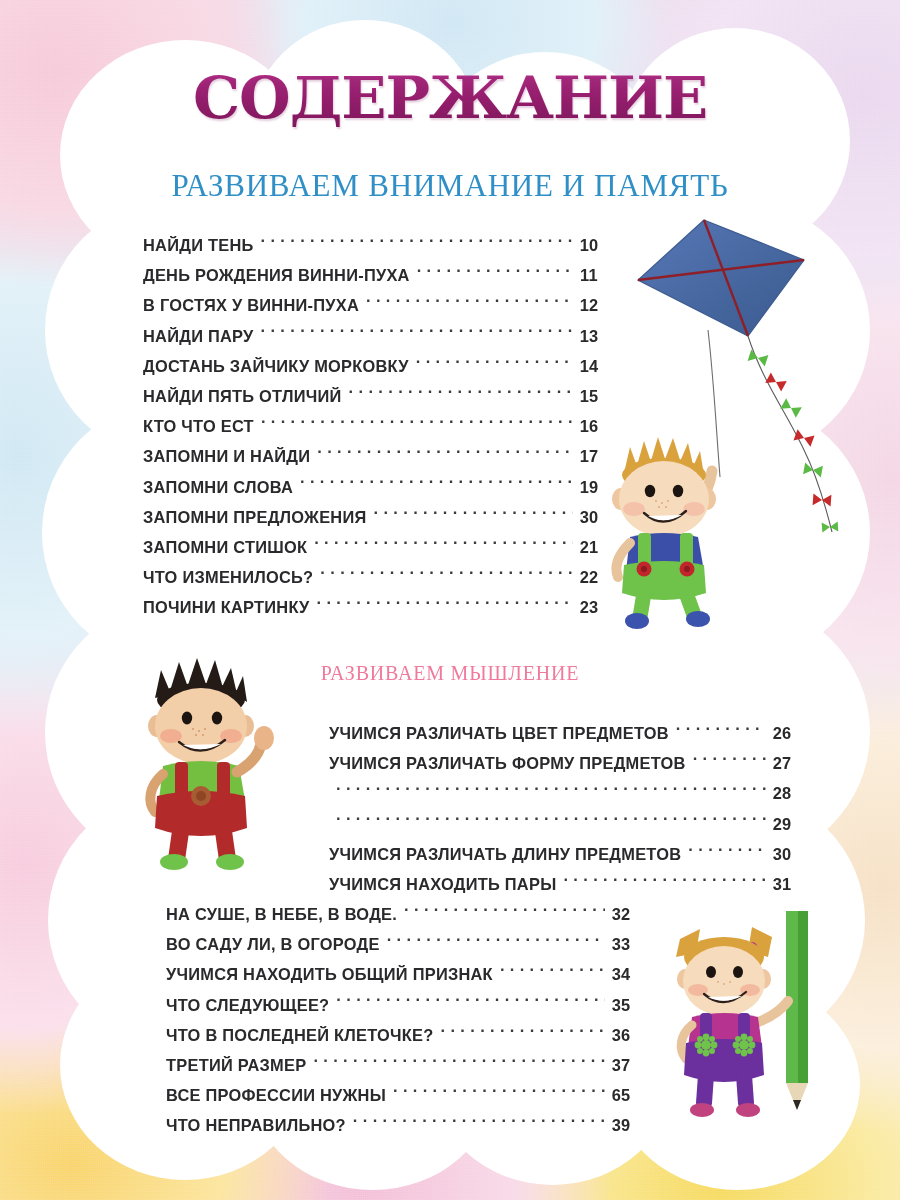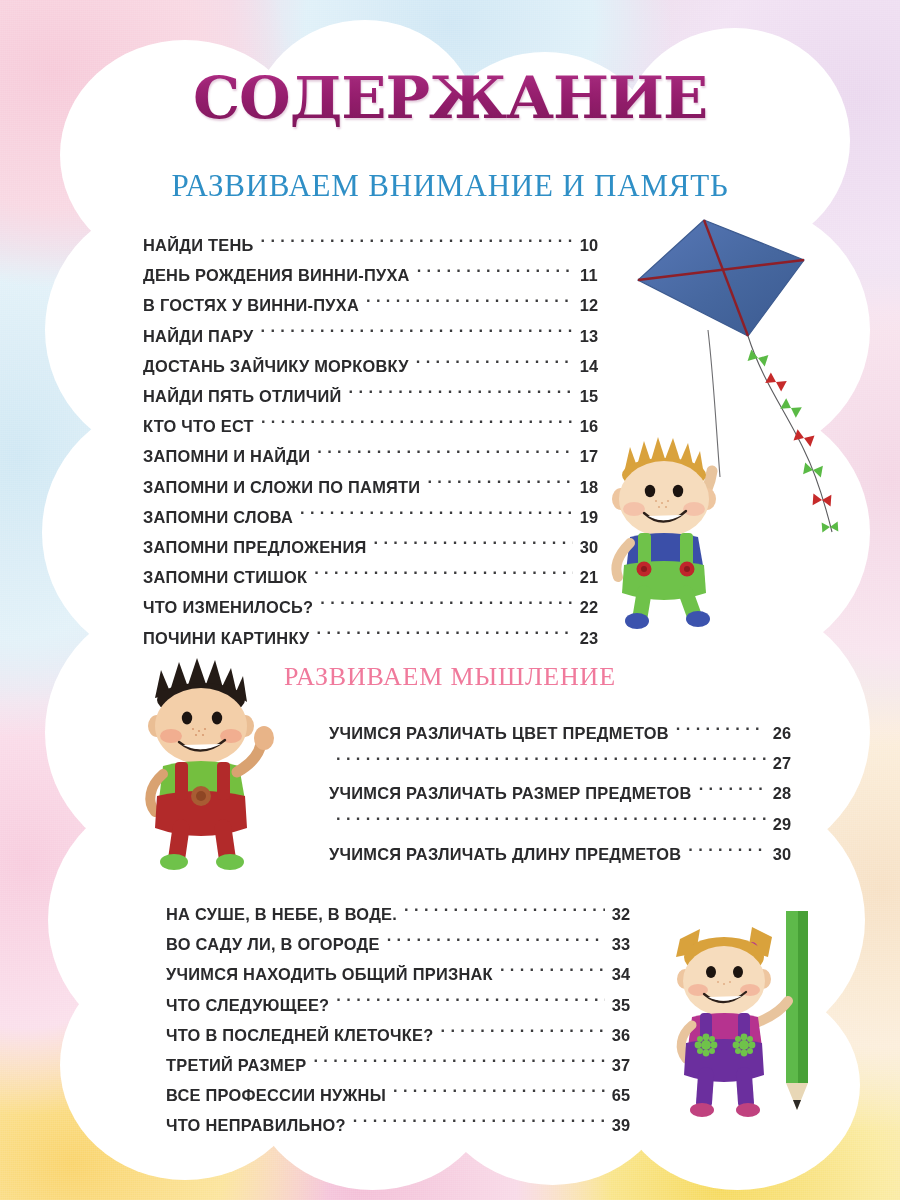--- a/index.html
+++ b/index.html
@@ -84,21 +84,21 @@
   .section-heading {
     position: absolute;
     left: 0; right: 0;
     text-align: center;
     font-family: "Liberation Serif", "DejaVu Serif", serif;
     font-size: 31px;
     font-weight: 400;
     letter-spacing: 0.8px;
   }
   .section-heading.blue { color: #2f8fc6; top: 168px; }
-  .section-heading.pink { color: #f07a9c; top: 662px; font-size: 26px; }
+  .section-heading.pink { color: #f07a9c; top: 662px; font-size: 20px; }
 
   
   .toc {
     position: absolute;
     font-size: 16.4px;
     font-weight: 700;
     color: #2a2a2c;
     letter-spacing: 0.25px;
   }
   .toc-row {
@@ -217,25 +217,20 @@
         <span class="toc-title">КТО ЧТО ЕСТ</span>
         <span class="toc-dots"></span>
         <span class="toc-page">16</span>
       </div>
       <div class="toc-row">
         <span class="toc-title">ЗАПОМНИ И НАЙДИ</span>
         <span class="toc-dots"></span>
         <span class="toc-page">17</span>
       </div>
       <div class="toc-row">
-        <span class="toc-title">ЗАПОМНИ И СЛОЖИ ПО ПАМЯТИ</span>
-        <span class="toc-dots"></span>
-        <span class="toc-page">18</span>
-      </div>
-      <div class="toc-row">
         <span class="toc-title">ЗАПОМНИ СЛОВА</span>
         <span class="toc-dots"></span>
         <span class="toc-page">19</span>
       </div>
       <div class="toc-row">
         <span class="toc-title">ЗАПОМНИ ПРЕДЛОЖЕНИЯ</span>
         <span class="toc-dots"></span>
         <span class="toc-page">30</span>
       </div>
       <div class="toc-row">
@@ -257,36 +252,41 @@
 
     <div class="section-heading pink">РАЗВИВАЕМ МЫШЛЕНИЕ</div>
 
     <div class="toc" id="toc-thinking">
       <div class="toc-row">
         <span class="toc-title">УЧИМСЯ РАЗЛИЧАТЬ ЦВЕТ ПРЕДМЕТОВ</span>
         <span class="toc-dots"></span>
         <span class="toc-page">26</span>
       </div>
       <div class="toc-row">
+        <span class="toc-title">УЧИМСЯ РАЗЛИЧАТЬ ФОРМУ ПРЕДМЕТОВ</span>
         <span class="toc-dots"></span>
         <span class="toc-page">27</span>
       </div>
       <div class="toc-row">
-        <span class="toc-title">УЧИМСЯ РАЗЛИЧАТЬ РАЗМЕР ПРЕДМЕТОВ</span>
         <span class="toc-dots"></span>
         <span class="toc-page">28</span>
       </div>
       <div class="toc-row">
         <span class="toc-dots"></span>
         <span class="toc-page">29</span>
       </div>
       <div class="toc-row">
         <span class="toc-title">УЧИМСЯ РАЗЛИЧАТЬ ДЛИНУ ПРЕДМЕТОВ</span>
         <span class="toc-dots"></span>
         <span class="toc-page">30</span>
+      </div>
+      <div class="toc-row">
+        <span class="toc-title">УЧИМСЯ НАХОДИТЬ ПАРЫ</span>
+        <span class="toc-dots"></span>
+        <span class="toc-page">31</span>
       </div>
     </div>
 
     <div class="toc" id="toc-extra">
       <div class="toc-row">
         <span class="toc-title">НА СУШЕ, В НЕБЕ, В ВОДЕ.</span>
         <span class="toc-dots"></span>
         <span class="toc-page">32</span>
       </div>
       <div class="toc-row">

